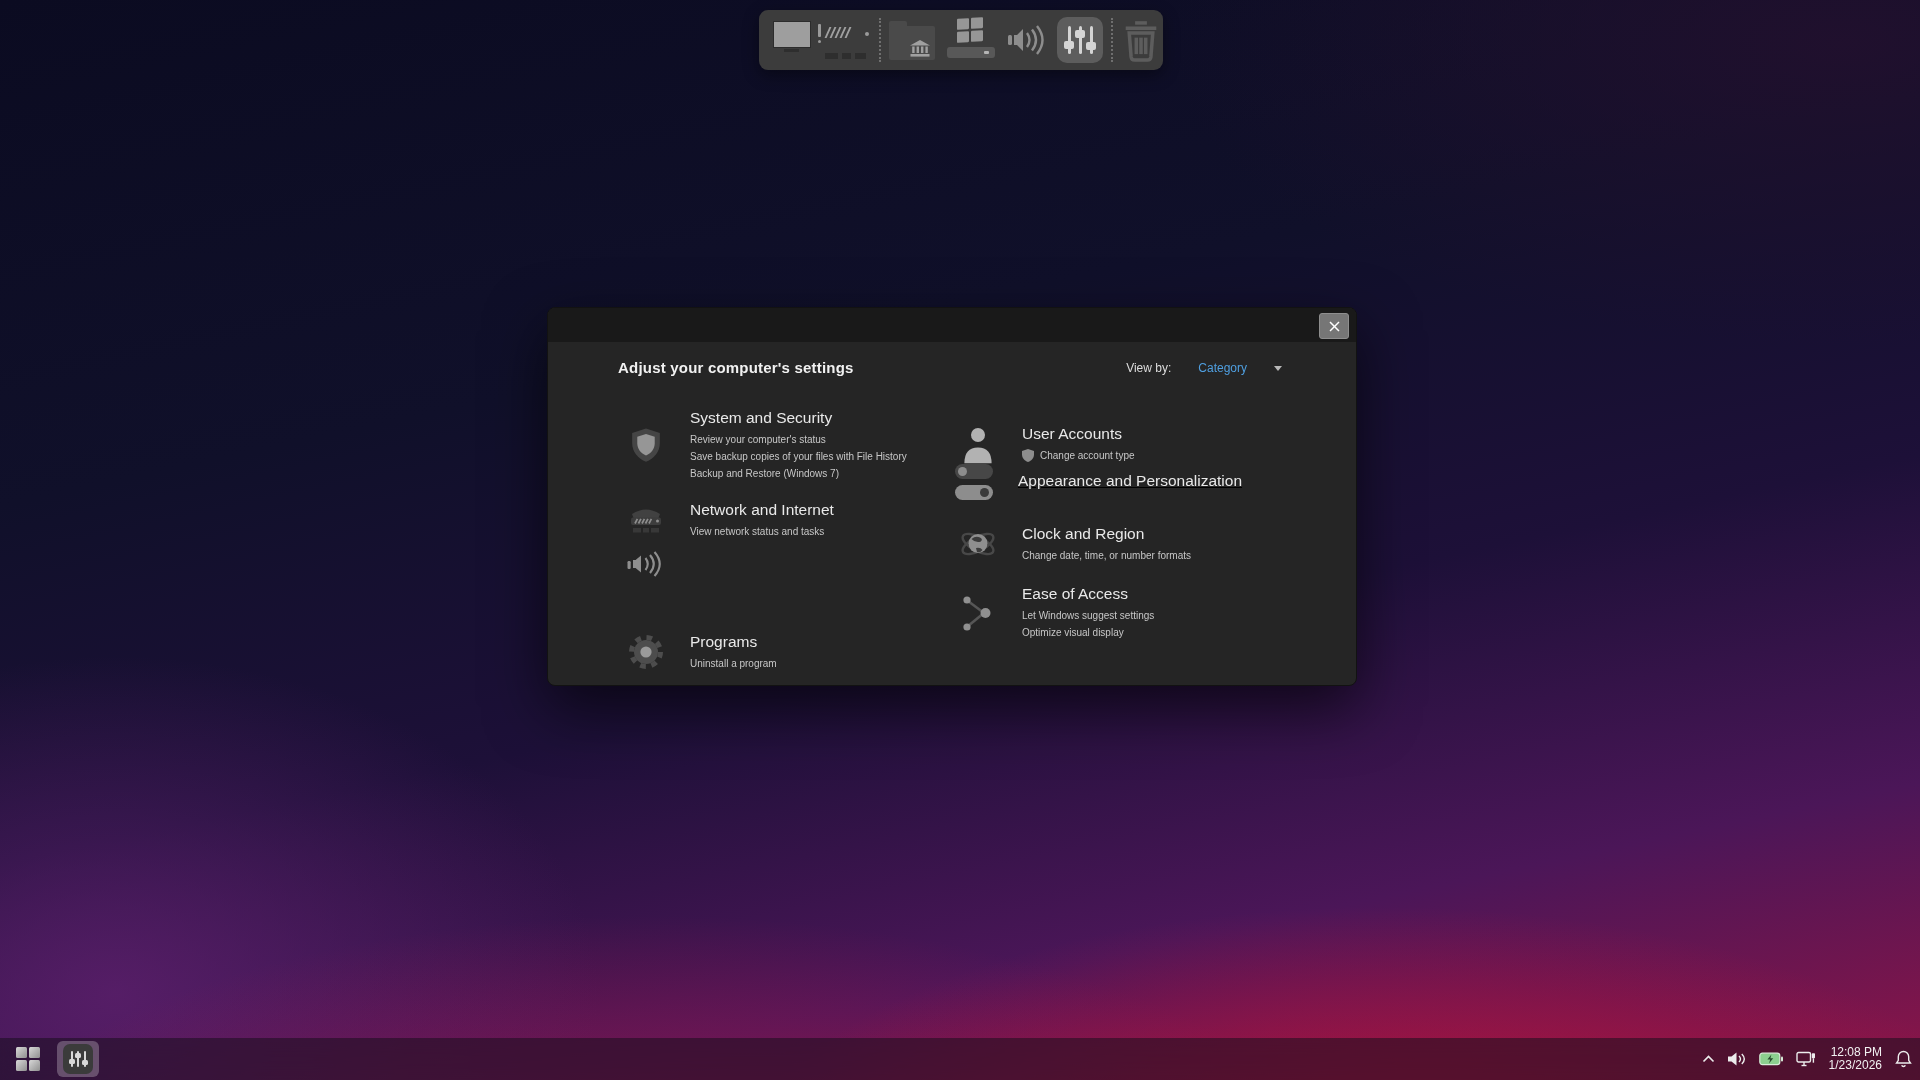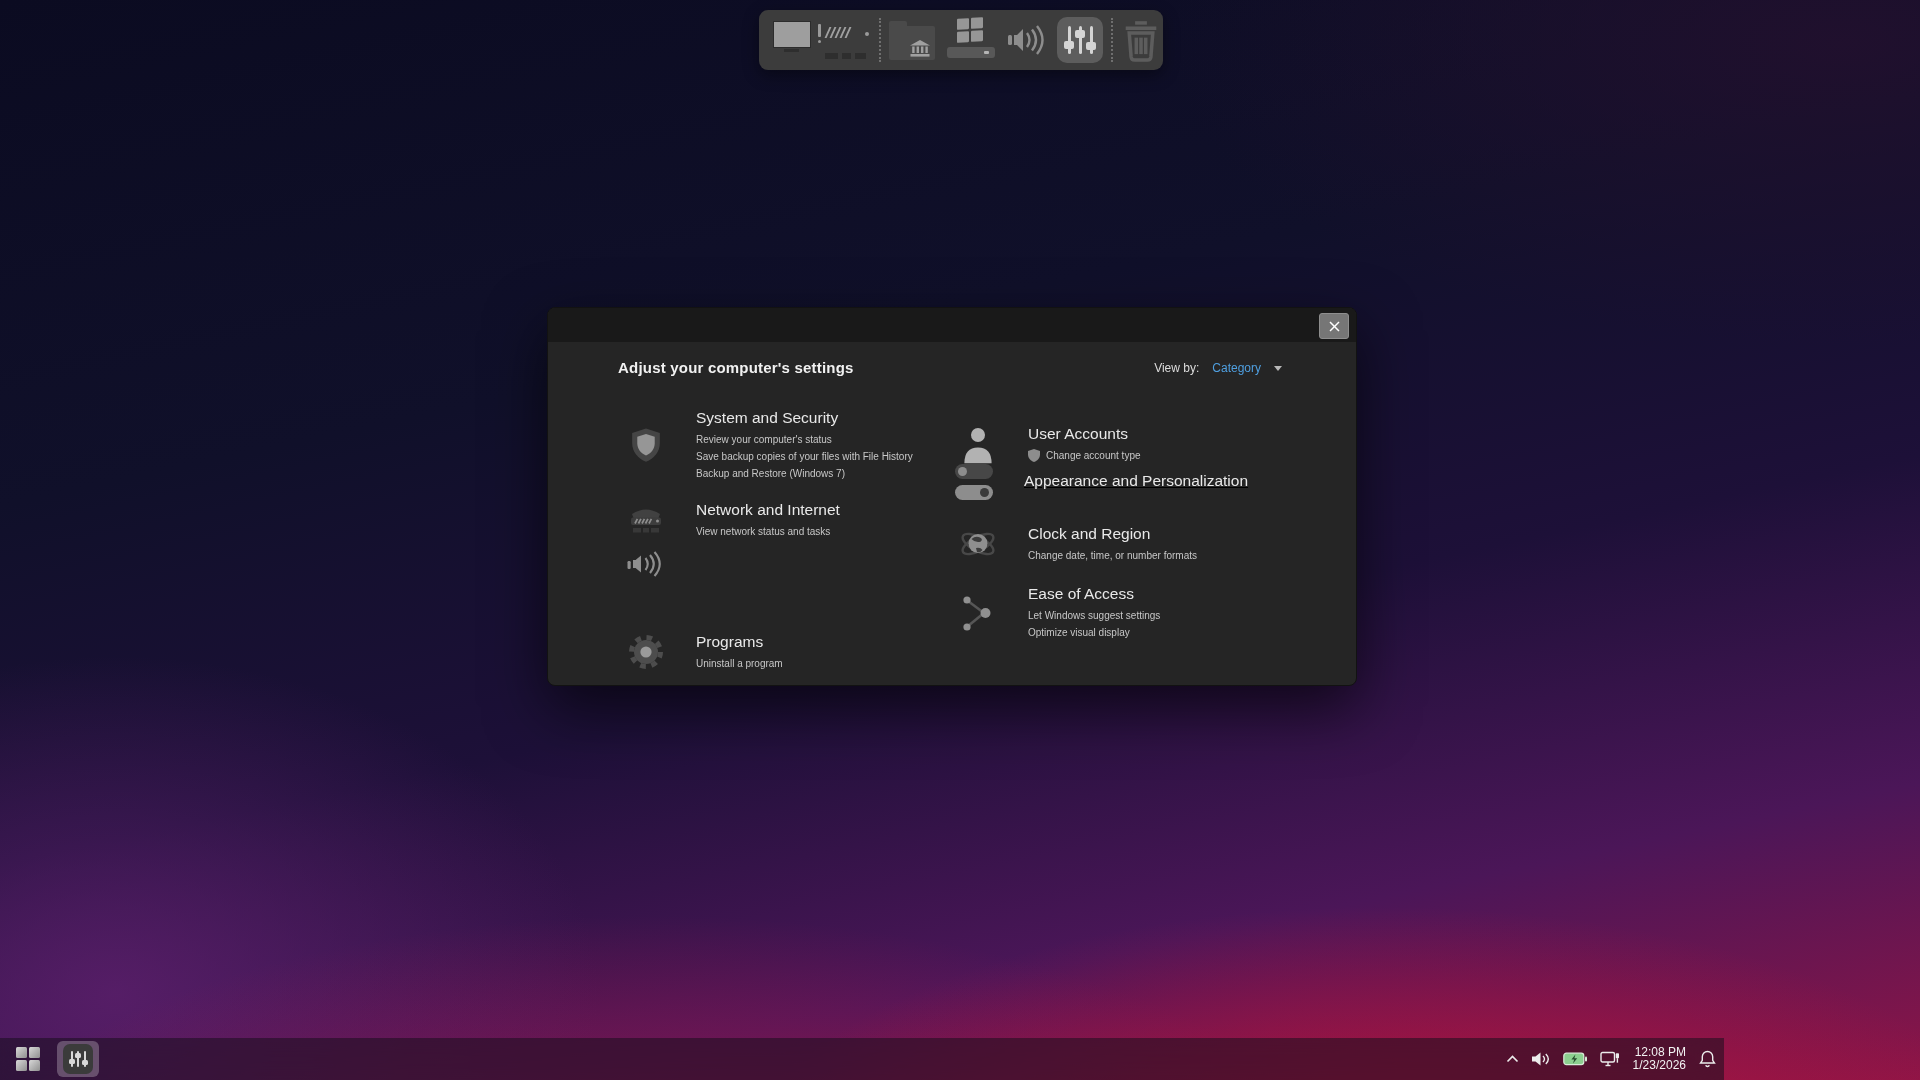--- a/index.html
+++ b/index.html
@@ -57,37 +57,37 @@
   
   .cp-window{
     position:absolute;left:547px;top:307px;width:810px;height:379px;
     background:#252525;border-radius:8px;border:1px solid #121212;
     box-shadow:0 22px 60px rgba(0,0,0,.62);box-sizing:border-box;
   }
   .cp-titlebar{position:relative;height:34px;background:#191919;border-radius:7px 7px 0 0;}
   .cp-close{position:absolute;right:7px;top:5px;width:28px;height:24px;background:#767676;border:1px solid #8e8e8e;
     border-radius:3px;display:flex;align-items:center;justify-content:center;cursor:pointer;}
   .cp-heading{position:absolute;left:70px;top:51px;font-size:15px;font-weight:bold;letter-spacing:.2px;color:#f1f1f1;}
-  .view-by{position:absolute;right:74px;top:53px;display:flex;align-items:center;gap:13px;font-size:12px;color:#dcdcdc;}
+  .view-by{position:absolute;right:74px;top:53px;display:flex;align-items:center;gap:27px;font-size:12px;color:#dcdcdc;}
   .vb-value{color:#4f9fe0;cursor:pointer;}
   .vb-caret{width:0;height:0;border-left:4.5px solid transparent;border-right:4.5px solid transparent;border-top:5px solid #b8b8b8;}
-  .cat{position:absolute;display:flex;align-items:center;gap:30px;}
+  .cat{position:absolute;display:flex;align-items:center;gap:24px;}
   .cat-icon{width:40px;display:flex;justify-content:center;flex:none;}
   .cat-title{font-size:15.5px;color:#e9e9e9;line-height:20px;margin-bottom:3px;cursor:pointer;}
   .cat-link{font-size:10px;color:#c7c7c7;line-height:17px;cursor:pointer;}
   .uac-row{display:flex;align-items:center;gap:6px;}
   
   .toggles{width:40px;}
   .toggle{width:38px;height:15px;border-radius:8px;position:relative;}
   .t-off{background:#474747;}
   .t-off::after{content:"";position:absolute;left:3px;top:3px;width:9px;height:9px;border-radius:50%;background:#8d8d8d;}
   .t-on{background:#8d8d8d;margin-top:6px;}
   .t-on::after{content:"";position:absolute;right:4px;top:3px;width:9px;height:9px;border-radius:50%;background:#3a3a3a;}
   
-  .taskbar{position:absolute;left:0;bottom:0;width:1724px;height:42px;background:rgba(24,15,30,.55);backdrop-filter:blur(16px);}
+  .taskbar{position:absolute;left:0;bottom:0;width:1920px;height:42px;background:rgba(24,15,30,.55);backdrop-filter:blur(16px);}
   .start-btn{position:absolute;left:6px;top:0;width:44px;height:42px;display:flex;align-items:center;justify-content:center;cursor:pointer;}
   .start-logo{display:grid;grid-template-columns:11px 11px;grid-template-rows:11px 11px;gap:2px;}
   .start-logo i{background:linear-gradient(135deg,#d8d8d8,#8f8f8f);border-radius:1.5px;}
   .task-app{position:absolute;left:57px;top:3px;width:42px;height:36px;background:rgba(255,255,255,.26);border-radius:6px;
     display:flex;align-items:center;justify-content:center;cursor:pointer;}
   .task-app-inner{width:30px;height:30px;border-radius:7px;background:#3b3b3b;display:flex;align-items:center;justify-content:center;gap:4.5px;}
   .smx{width:2px;height:16px;background:#d8d8d8;border-radius:1px;position:relative;}
   .smx::after{content:"";position:absolute;left:-2px;width:6px;height:5px;border-radius:1.5px;background:#d8d8d8;}
   .smx1::after{top:8px;} .smx2::after{top:2px;} .smx3::after{top:9px;}
   .tray{position:absolute;right:8px;top:0;height:42px;display:flex;align-items:center;gap:13px;}

